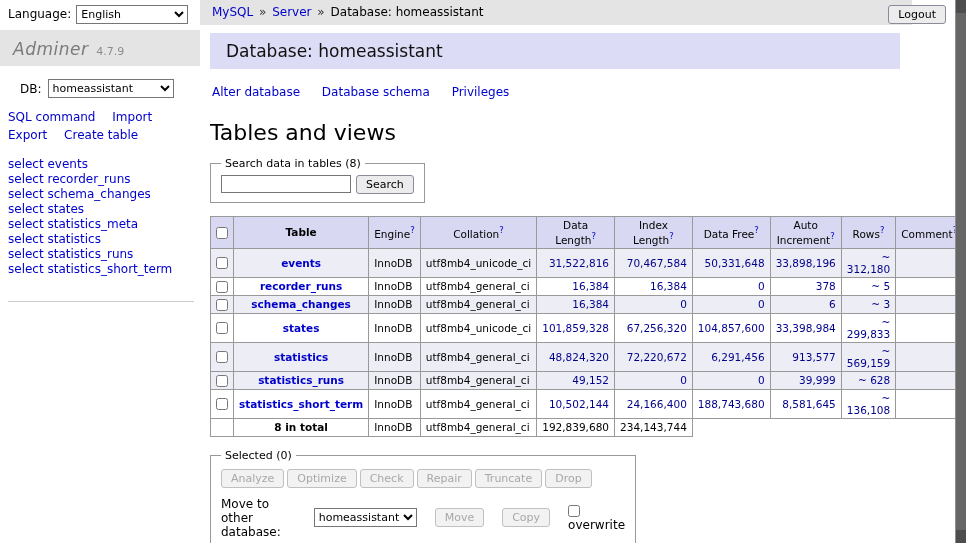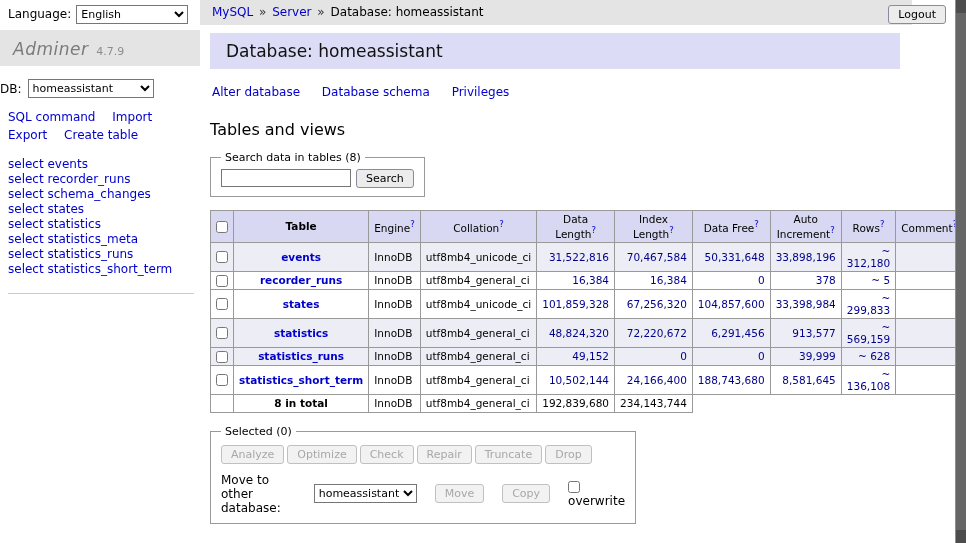--- a/index.html
+++ b/index.html
@@ -33,36 +33,36 @@
   }
   .bc-sep { color: #333; margin: 0 2px; }
   .bc-cur { color: #000; }
 
   .logout-btn { position: absolute; top: 5px; right: 20px; }
 
   .sidebar { position: absolute; left: 0; top: 30px; width: 200px; }
   .brand { background: var(--chrome, #e4e4e4); padding: 9px 13px; height: 36px; }
   .brand .app { font-style: italic; font-size: 17px; color: #7b7b7b; letter-spacing: .5px; }
   .brand .ver { font-size: 11px; color: #8d8d8d; margin-left: 4px; }
-  .dbrow { margin: 13px 0 10px; display: flex; align-items: center; gap: 6px; }
+  .dbrow { margin: 13px 20px 10px; display: flex; align-items: center; gap: 6px; }
   .dbrow select { width: 126px; }
   .side-links { margin: 2px 8px 0; width: 172px; line-height: 1.5; }
   .side-links a { margin-right: 13px; white-space: nowrap; }
-  .table-links { margin: 13px 8px 0; width: 186px; padding-bottom: 16px; border-bottom: 1px solid #ccc; }
+  .table-links { margin: 13px 8px 0; width: 186px; padding-bottom: 24px; border-bottom: 1px solid #ccc; }
   .table-links a { display: block; margin: 1px 0; }
 
   .content { position: absolute; left: 210px; top: 33px; width: 700px; }
   h2.page-title {
     background: var(--titlebg, #dcdcf6); width: 690px;
     font-weight: normal; font-size: 17px; color: #111;
     padding: 8px 16px;
   }
   .db-actions { margin: 16px 2px 0; }
   .db-actions a { margin-right: 18px; }
-  h3 { font-weight: normal; font-size: 16px; margin: 21px 0 0; }
+  h3 { font-weight: normal; font-size: 22px; margin: 21px 0 0; }
 
   fieldset { display: inline-block; border: 1px solid #999; margin: 12px 0 0; padding: 5px 10px 8px; }
   legend { font-size: 11px; padding: 0 4px; }
   .search-fs input[type=text] { width: 130px; height: 18px; border: 1px solid #767676; font-size: 11px; padding: 1px 3px; margin-right: 5px; }
 
   table { border-collapse: collapse; margin-top: 13px; font-size: 10.5px; }
   td, th { border: 1px solid #999; padding: 2px 5px; height: 18px; }
   thead th, thead td { background: var(--thbg, #d8d8f2); text-align: center; font-weight: normal; }
   thead .hname { font-weight: bold; }
   sup a { font-size: 8.5px; }
@@ -121,22 +121,22 @@
   <div class="dbrow">
     <span>DB:</span>
     <select><option>homeassistant</option></select>
   </div>
   <p class="side-links" id="side-links"><a href="#">SQL command</a> <a href="#">Import</a> <a href="#">Export</a> <a href="#">Create table</a> </p>
   <div class="table-links" id="table-links">
       <a href="#">select events</a>
       <a href="#">select recorder_runs</a>
       <a href="#">select schema_changes</a>
       <a href="#">select states</a>
+      <a href="#">select statistics_meta</a>
       <a href="#">select statistics</a>
-      <a href="#">select statistics_meta</a>
       <a href="#">select statistics_runs</a>
       <a href="#">select statistics_short_term</a>
     </div>
 </div>
 
 <div class="content">
   <h2 class="page-title">Database: homeassistant</h2>
   <p class="db-actions" id="db-actions"><a href="#">Alter database</a> <a href="#">Database schema</a> <a href="#">Privileges</a> </p>
 
   <h3>Tables and views</h3>
@@ -179,20 +179,32 @@
           <th class="tname"><a href="#">recorder_runs</a></th>
           <td>InnoDB</td>
           <td>utf8mb4_general_ci</td>
           <td class="num">16,384</td>
           <td class="num">16,384</td>
           <td class="num">0</td>
           <td class="num">378</td>
           <td class="num"><a class="numlink" href="#">~ 5</a></td>
           <td></td>
         </tr>
+        <tr class="odd">
+          <td class="check"><input type="checkbox" style=""></td>
+          <th class="tname"><a href="#">schema_changes</a></th>
+          <td>InnoDB</td>
+          <td>utf8mb4_general_ci</td>
+          <td class="num">16,384</td>
+          <td class="num">0</td>
+          <td class="num">0</td>
+          <td class="num">6</td>
+          <td class="num"><a class="numlink" href="#">~ 3</a></td>
+          <td></td>
+        </tr>
         <tr class="even">
           <td class="check"><input type="checkbox" style=""></td>
           <th class="tname"><a href="#">states</a></th>
           <td>InnoDB</td>
           <td>utf8mb4_unicode_ci</td>
           <td class="num">101,859,328</td>
           <td class="num">67,256,320</td>
           <td class="num">104,857,600</td>
           <td class="num">33,398,984</td>
           <td class="num"><a class="numlink" href="#">~ 299,833</a></td>

